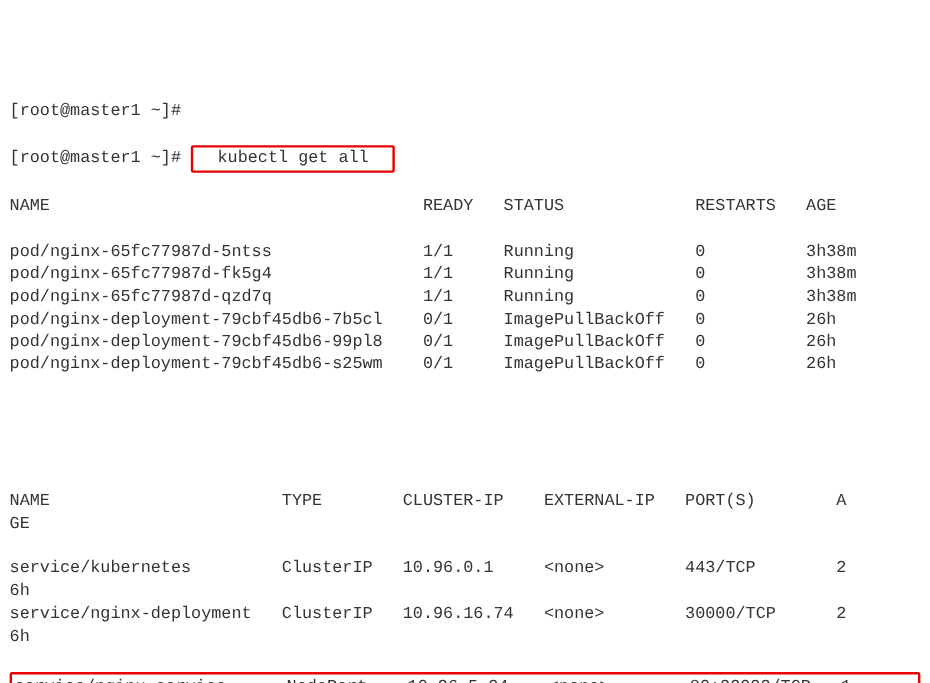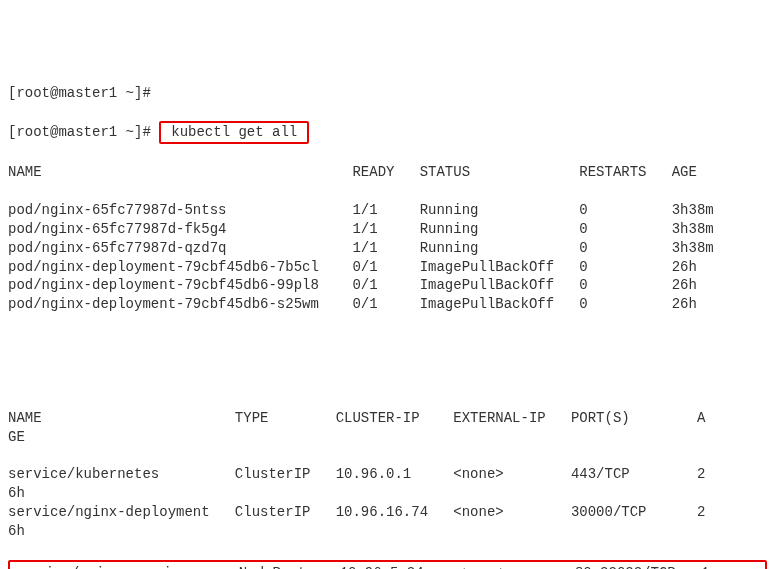--- a/index.html
+++ b/index.html
@@ -12,21 +12,21 @@
     background: #fff;
     white-space: pre;
     width: 775px;
     box-sizing: border-box;
     position: relative;
   }
   .line { white-space: pre; }
   .hl-cmd {
     border: 2px solid #e90000;
     border-radius: 2px;
-    padding: 0 10px;
+    padding: 0 20px;
     display: inline-block;
   }
   .hl-row {
     border: 2px solid #e90000;
     border-radius: 2px;
     padding: 2px 2px;
     display: block;
   }
 </style>
 </head>

